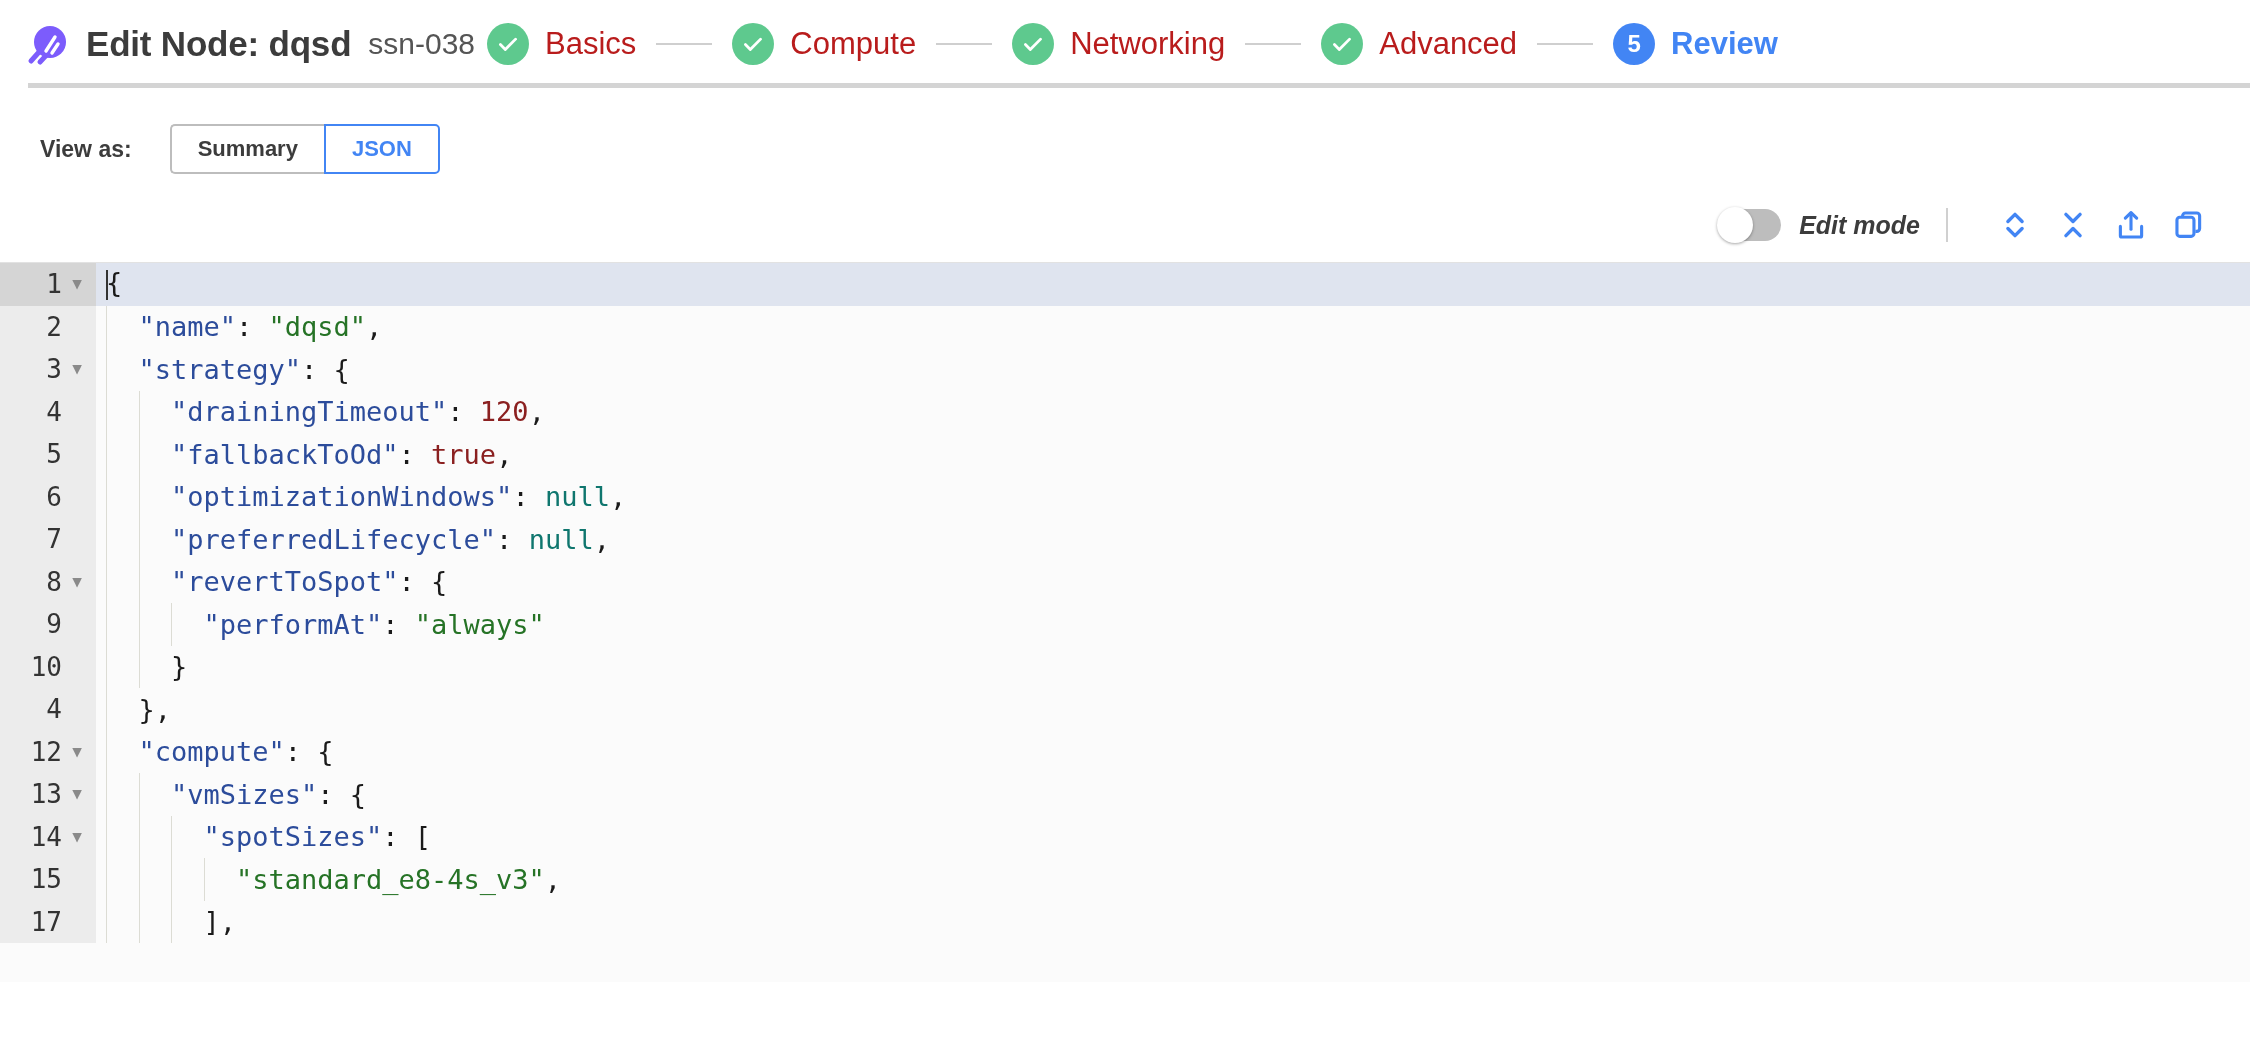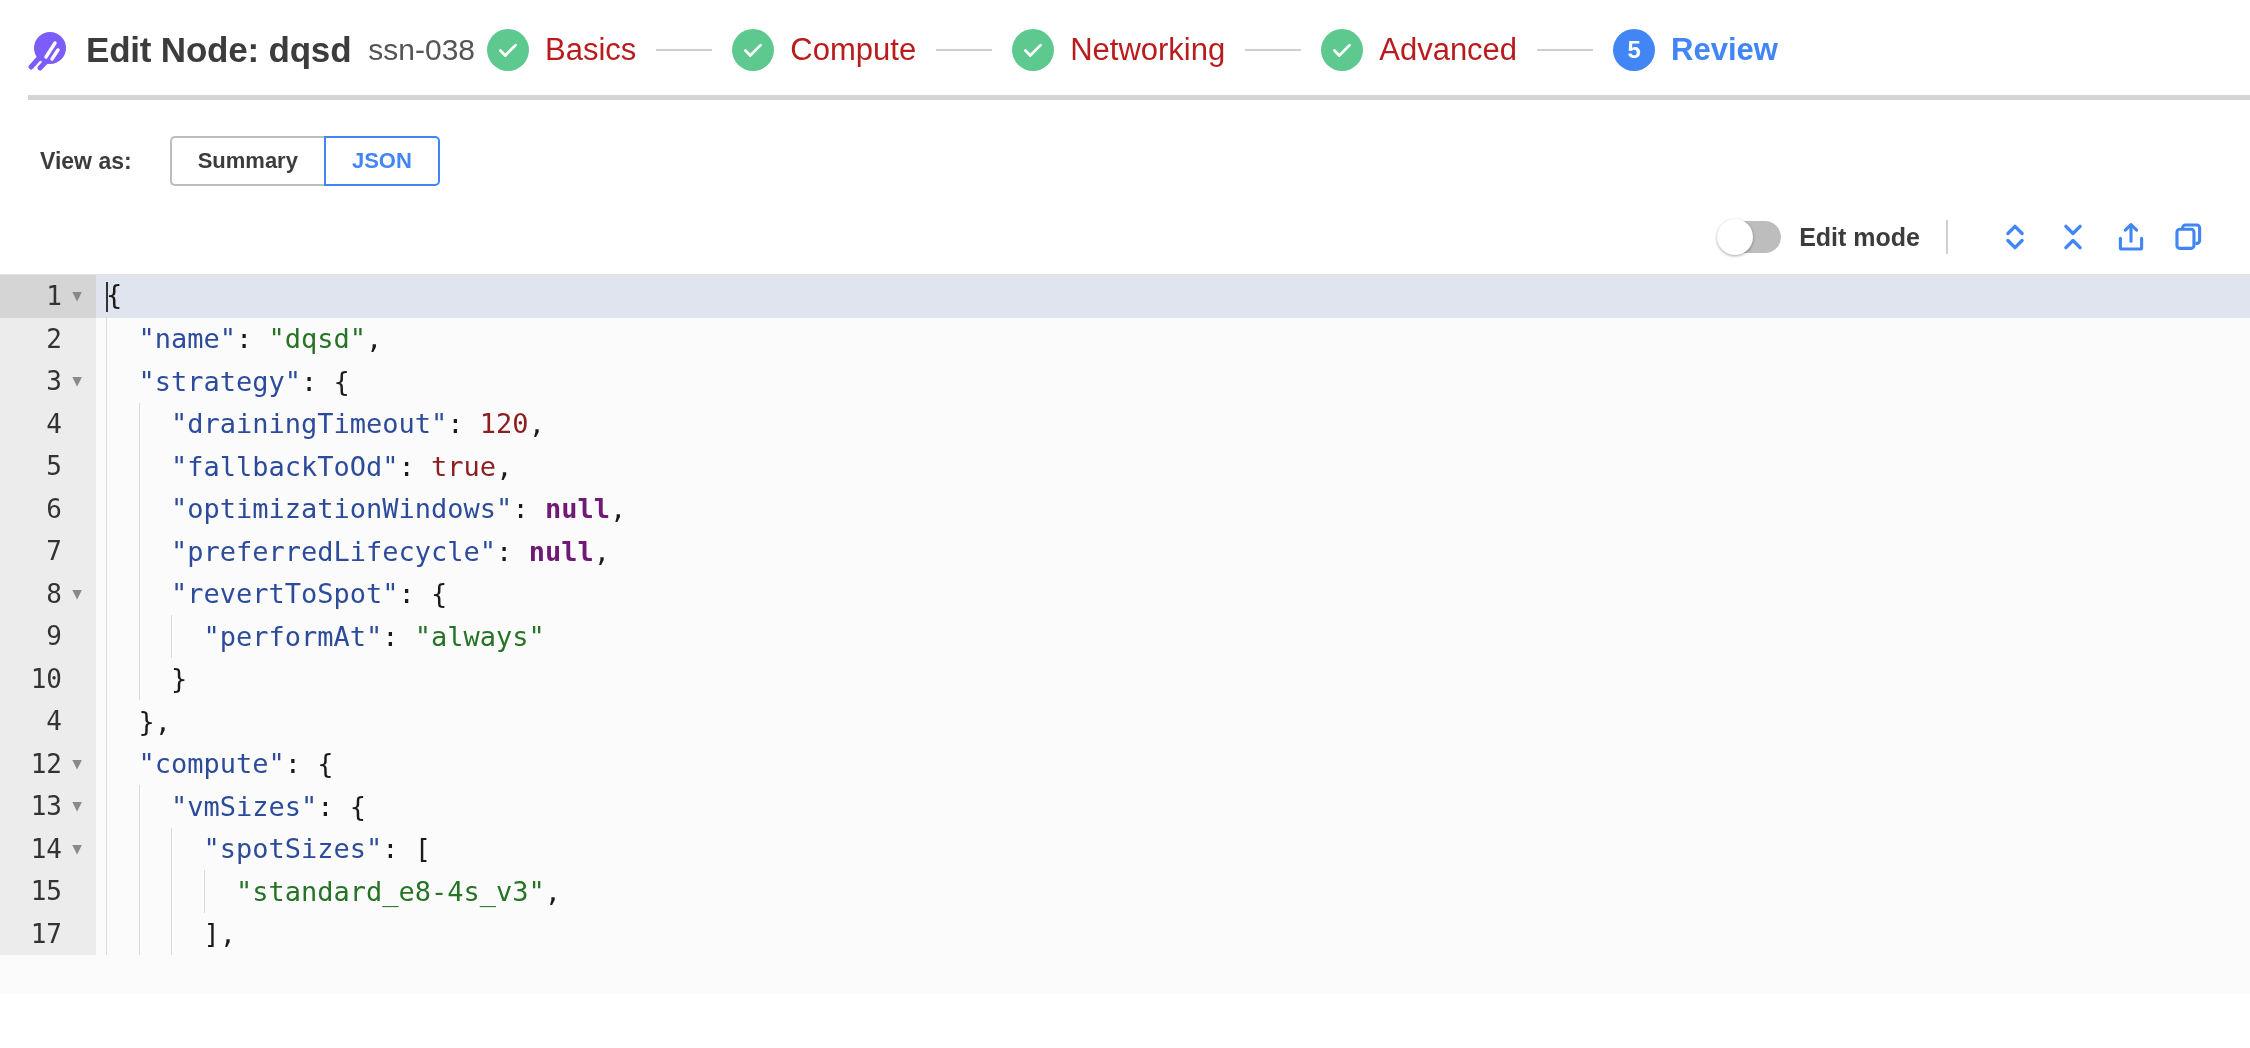--- a/index.html
+++ b/index.html
@@ -8,21 +8,21 @@
     margin: 0; padding: 0;
     width: 2250px; height: 1048px;
     background: #ffffff;
     font-family: "Liberation Sans", sans-serif;
     overflow: hidden;
   }
 
   
   .header {
     position: relative;
-    height: 100px;
+    height: 88px;
     display: flex;
     align-items: center;
     background: #ffffff;
   }
   .header-left {
     display: flex;
     align-items: center;
     flex: 0 0 auto;
     padding-left: 22px;
     min-width: 0;
@@ -143,20 +143,21 @@
     position: relative;
     z-index: 1;
   }
 
   
   .editor-toolbar {
     display: flex;
     align-items: center;
     justify-content: flex-end;
     padding: 34px 44px 0 12px;
+    font-style: italic;
   }
   .toggle-switch {
     width: 62px; height: 32px;
     border-radius: 16px;
     background: #bdbdbd;
     position: relative;
     flex: 0 0 auto;
     cursor: pointer;
   }
   .toggle-knob {
@@ -232,21 +233,21 @@
     font-size: 27px;
     color: #1a1a1a;
     white-space: pre;
     line-height: 1;
     position: relative;
   }
   .tok-key { color: #2c4c9b; }
   .tok-str { color: #267326; }
   .tok-num { color: #8b2020; }
   .tok-bool { color: #8b2020; }
-  .tok-null { color: #701a75; font-weight: bold; }
+  .tok-null { color: #0f766e; }
   .tok-punc { color: #1a1a1a; }
   .cursor {
     display: inline-block;
     width: 2px;
     height: 30px;
     background: #333333;
     vertical-align: middle;
     margin-right: -2px;
   }
   .indent-guide {

